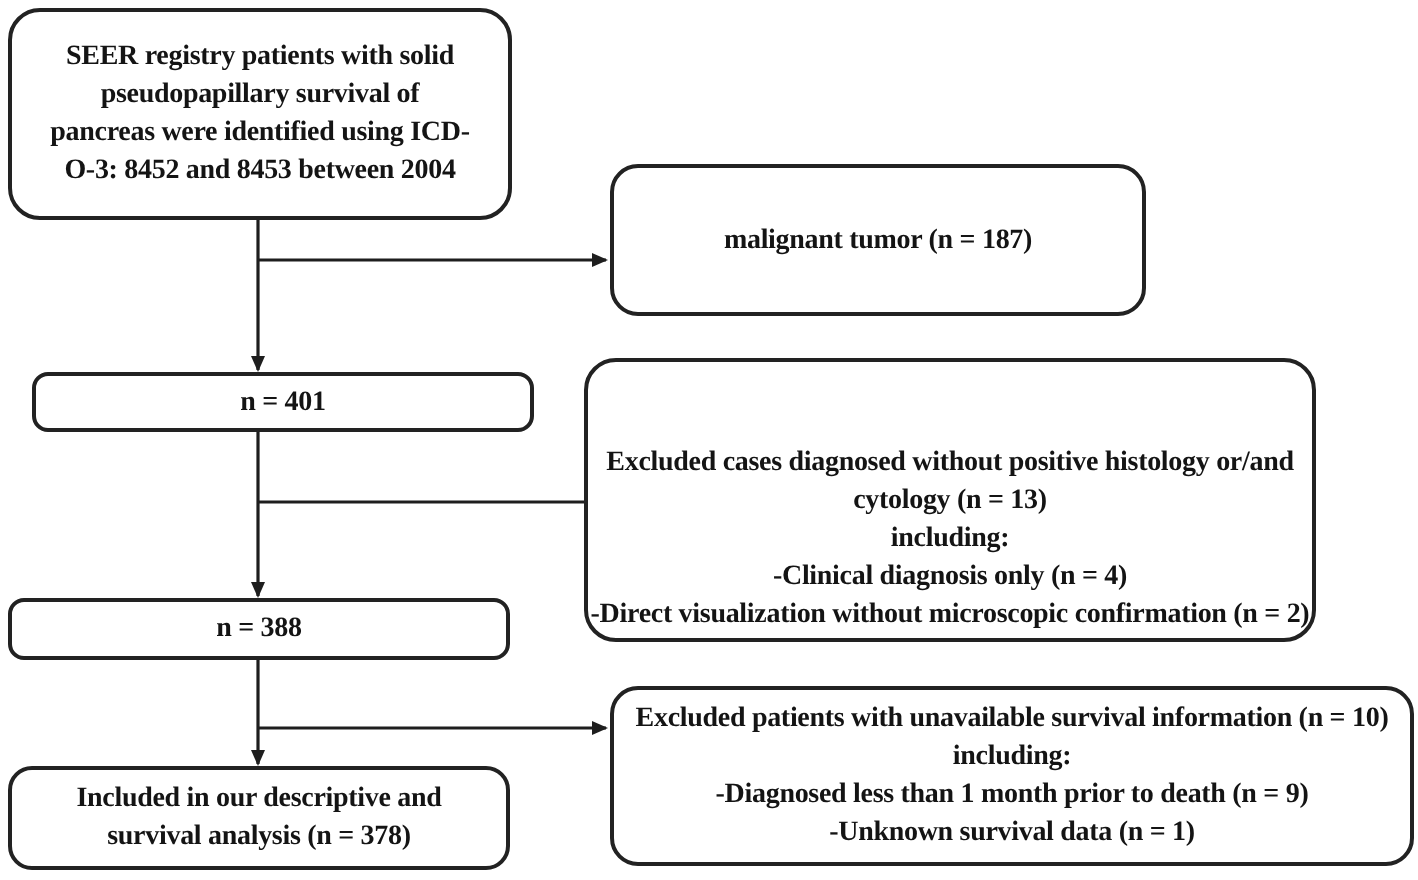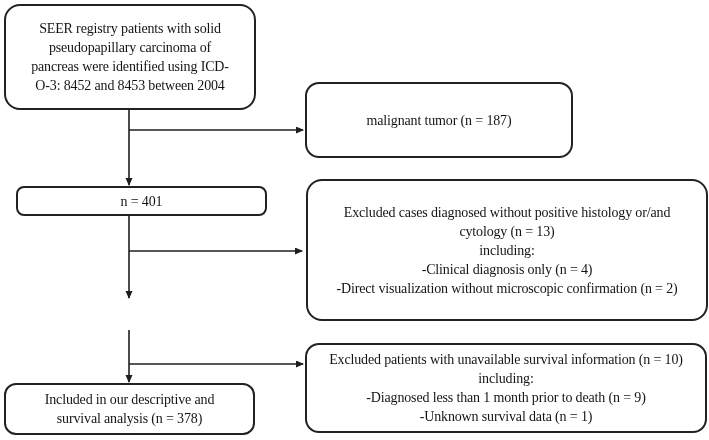--- a/index.html
+++ b/index.html
@@ -8,20 +8,21 @@
     background: #ffffff;
   }
   .canvas {
     position: relative;
     width: 709px;
     height: 440px;
     background: #ffffff;
     font-family: "Liberation Serif", "DejaVu Serif", serif;
     color: #141414;
     overflow: hidden;
+    font-weight: bold;
   }
   .connectors {
     position: absolute;
     left: 0;
     top: 0;
     width: 709px;
     height: 440px;
   }
   .box {
     position: absolute;
@@ -37,21 +38,21 @@
     line-height: 19px;
     letter-spacing: -0.15px;
     padding: 2px 4px;
   }
   .tline {
     white-space: nowrap;
   }
   .box-seer       { left: 4px;   top: 4px;   width: 252px; height: 106px; border-radius: 16px; }
   .box-excl1      { left: 305px; top: 82px;  width: 268px; height: 76px;  border-radius: 14px; }
   .box-n401       { left: 4px;   top: 186px; width: 251px; height: 30px;  border-radius: 8px; margin-left: 12px; }
-  .box-excl2      { left: 306px; top: 179px; width: 402px; height: 142px; border-radius: 16px; }
+  .box-excl2      { left: 292px; top: 179px; width: 366px; height: 142px; border-radius: 16px; justify-content: flex-end; }
   .box-n388       { left: 4px;   top: 299px; width: 251px; height: 31px;  border-radius: 8px; }
   .box-excl3      { left: 305px; top: 343px; width: 402px; height: 90px;  border-radius: 14px; }
   .box-included   { left: 4px;   top: 383px; width: 251px; height: 52px;  border-radius: 12px; }
 </style>
 </head>
 <body>
 
 <div class="canvas">
 
   <svg class="connectors" width="709" height="440" viewBox="0 0 709 440" xmlns="http://www.w3.org/2000/svg">
@@ -63,41 +64,44 @@
     <line x1="129" y1="110" x2="129" y2="185" stroke="#1e1e1e" stroke-width="1.6" marker-end="url(#arw)"></line>
     <line x1="129" y1="130" x2="303" y2="130" stroke="#1e1e1e" stroke-width="1.6" marker-end="url(#arw)"></line>
     <line x1="129" y1="216" x2="129" y2="298" stroke="#1e1e1e" stroke-width="1.6" marker-end="url(#arw)"></line>
     <line x1="129" y1="251" x2="302" y2="251" stroke="#1e1e1e" stroke-width="1.6" marker-end="url(#arw)"></line>
     <line x1="129" y1="330" x2="129" y2="382" stroke="#1e1e1e" stroke-width="1.6" marker-end="url(#arw)"></line>
     <line x1="129" y1="364" x2="303" y2="364" stroke="#1e1e1e" stroke-width="1.6" marker-end="url(#arw)"></line>
   </svg>
 
   <div class="box box-seer">
       <div class="tline">SEER registry patients with solid</div>
-      <div class="tline">pseudopapillary carcinoma of</div>
+      <div class="tline">pseudopapillary survival of</div>
       <div class="tline">pancreas were identified using ICD-</div>
       <div class="tline">O-3: 8452 and 8453 between 2004</div>
     </div>
 
   <div class="box box-excl1">
       <div class="tline">malignant tumor (n = 187)</div>
     </div>
 
   <div class="box box-n401">
     <div class="tline">n = 401</div>
   </div>
 
   <div class="box box-excl2">
       <div class="tline">Excluded cases diagnosed without positive histology or/and</div>
       <div class="tline">cytology (n = 13)</div>
       <div class="tline">including:</div>
       <div class="tline">-Clinical diagnosis only (n = 4)</div>
       <div class="tline">-Direct visualization without microscopic confirmation (n = 2)</div>
     </div>
 
+  <div class="box box-n388">
+    <div class="tline">n = 388</div>
+  </div>
 
   <div class="box box-excl3">
       <div class="tline">Excluded patients with unavailable survival information (n = 10)</div>
       <div class="tline">including:</div>
       <div class="tline">-Diagnosed less than 1 month prior to death (n = 9)</div>
       <div class="tline">-Unknown survival data (n = 1)</div>
     </div>
 
   <div class="box box-included">
       <div class="tline">Included in our descriptive and</div>

